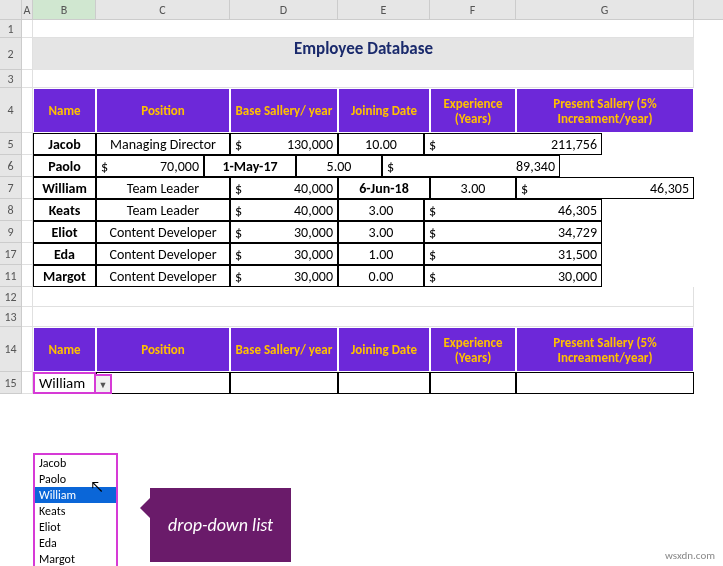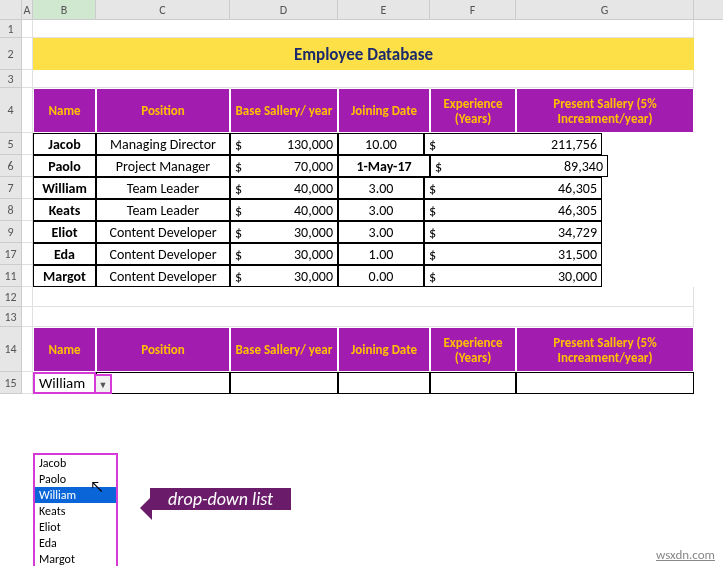--- a/index.html
+++ b/index.html
@@ -38,30 +38,30 @@
       border-bottom: 1px solid #ccc;
       border-right: 1px solid #ccc;
       text-align: center;
       font-size: 12px;
       color: #555;
     }
     .grid { position: relative; }
     .row { display: flex; }
     .cell { border-right: 1px solid #e0e0e0; border-bottom: 1px solid #e0e0e0; }
     .title-bar {
-      background: #fde047;
+      background: #e5e5e5;
       height: 32px;
       display: flex;
-      align-items: center;
+      align-items: flex-start;
       justify-content: center;
     }
     .title-text { color: #1a2a6c; font-weight: bold; font-size: 17px; }
     .hdr-row { display: flex; height: 45px; }
     .hdr-cell {
-      background: #a21caf; color: #ffc000;
+      background: #6d28d9; color: #ffc000;
       border: 1px solid #fff; font-weight: bold;
       display: flex; align-items: center; justify-content: center;
       text-align: center; font-size: 13px; padding: 2px;
     }
     .body-row { display: flex; height: 22px; }
     .body-cell {
       border: 1px solid #000; background: #fff;
       font-size: 14px; display: flex; align-items: center;
       padding: 0 4px;
     }
@@ -90,30 +90,30 @@
     }
     .dropdown-list div { padding: 1px 4px; }
     .dd-selected { background: #0a66d8; color: #fff; }
     .cursor {
       position: absolute; left: 90px; top: 477px;
       font-size: 16px; z-index: 11;
     }
     .callout {
       position: absolute; left: 150px; top: 488px;
       background: #6a1b6a; color: #fff;
-      padding: 0 18px; font-style: italic; font-size: 18px;
+      padding: 26px 18px; font-style: italic; font-size: 18px;
       z-index: 5;
     }
     .callout::before {
       content: ""; position: absolute; left: -22px; top: 8px;
       border: 12px solid transparent; border-right-color: #6a1b6a;
     }
     .watermark {
       position: absolute; right: 8px; bottom: 4px;
-      font-size: 13px; color: #888; text-decoration: underline;
+      font-size: 11px; color: #888;
     }
     .rh { height: 22px; line-height: 22px; }
     .rh1 { height: 18px; line-height: 18px; }
     .rh-title { height: 32px; line-height: 32px; }
     .rh-hdr { height: 45px; line-height: 45px; }
     .rh-blank { height: 20px; line-height: 20px; }
   </style>
 </head>
 <body>
 
@@ -187,39 +187,40 @@
           </div>
     <div class="body-cell cF center">10.00</div>
     <div class="body-cell cG money">
             <span>$</span>
             <span>211,756</span>
           </div>
   </div>
         <div class="body-row">
     <div class="cell cA"></div>
     <div class="body-cell cB center bold">Paolo</div>
-    <div class="body-cell cC center">Project Manager</div>
     <div class="body-cell cD money">
             <span>$</span>
             <span>70,000</span>
           </div>
     <div class="body-cell cE center bold">1-May-17</div>
+    <div class="body-cell cF center">5.00</div>
     <div class="body-cell cG money">
             <span>$</span>
             <span>89,340</span>
           </div>
   </div>
         <div class="body-row">
     <div class="cell cA"></div>
     <div class="body-cell cB center bold">William</div>
     <div class="body-cell cC center">Team Leader</div>
     <div class="body-cell cD money">
             <span>$</span>
             <span>40,000</span>
           </div>
+    <div class="body-cell cE center bold">6-Jun-18</div>
     <div class="body-cell cF center">3.00</div>
     <div class="body-cell cG money">
             <span>$</span>
             <span>46,305</span>
           </div>
   </div>
         <div class="body-row">
     <div class="cell cA"></div>
     <div class="body-cell cB center bold">Keats</div>
     <div class="body-cell cC center">Team Leader</div>

